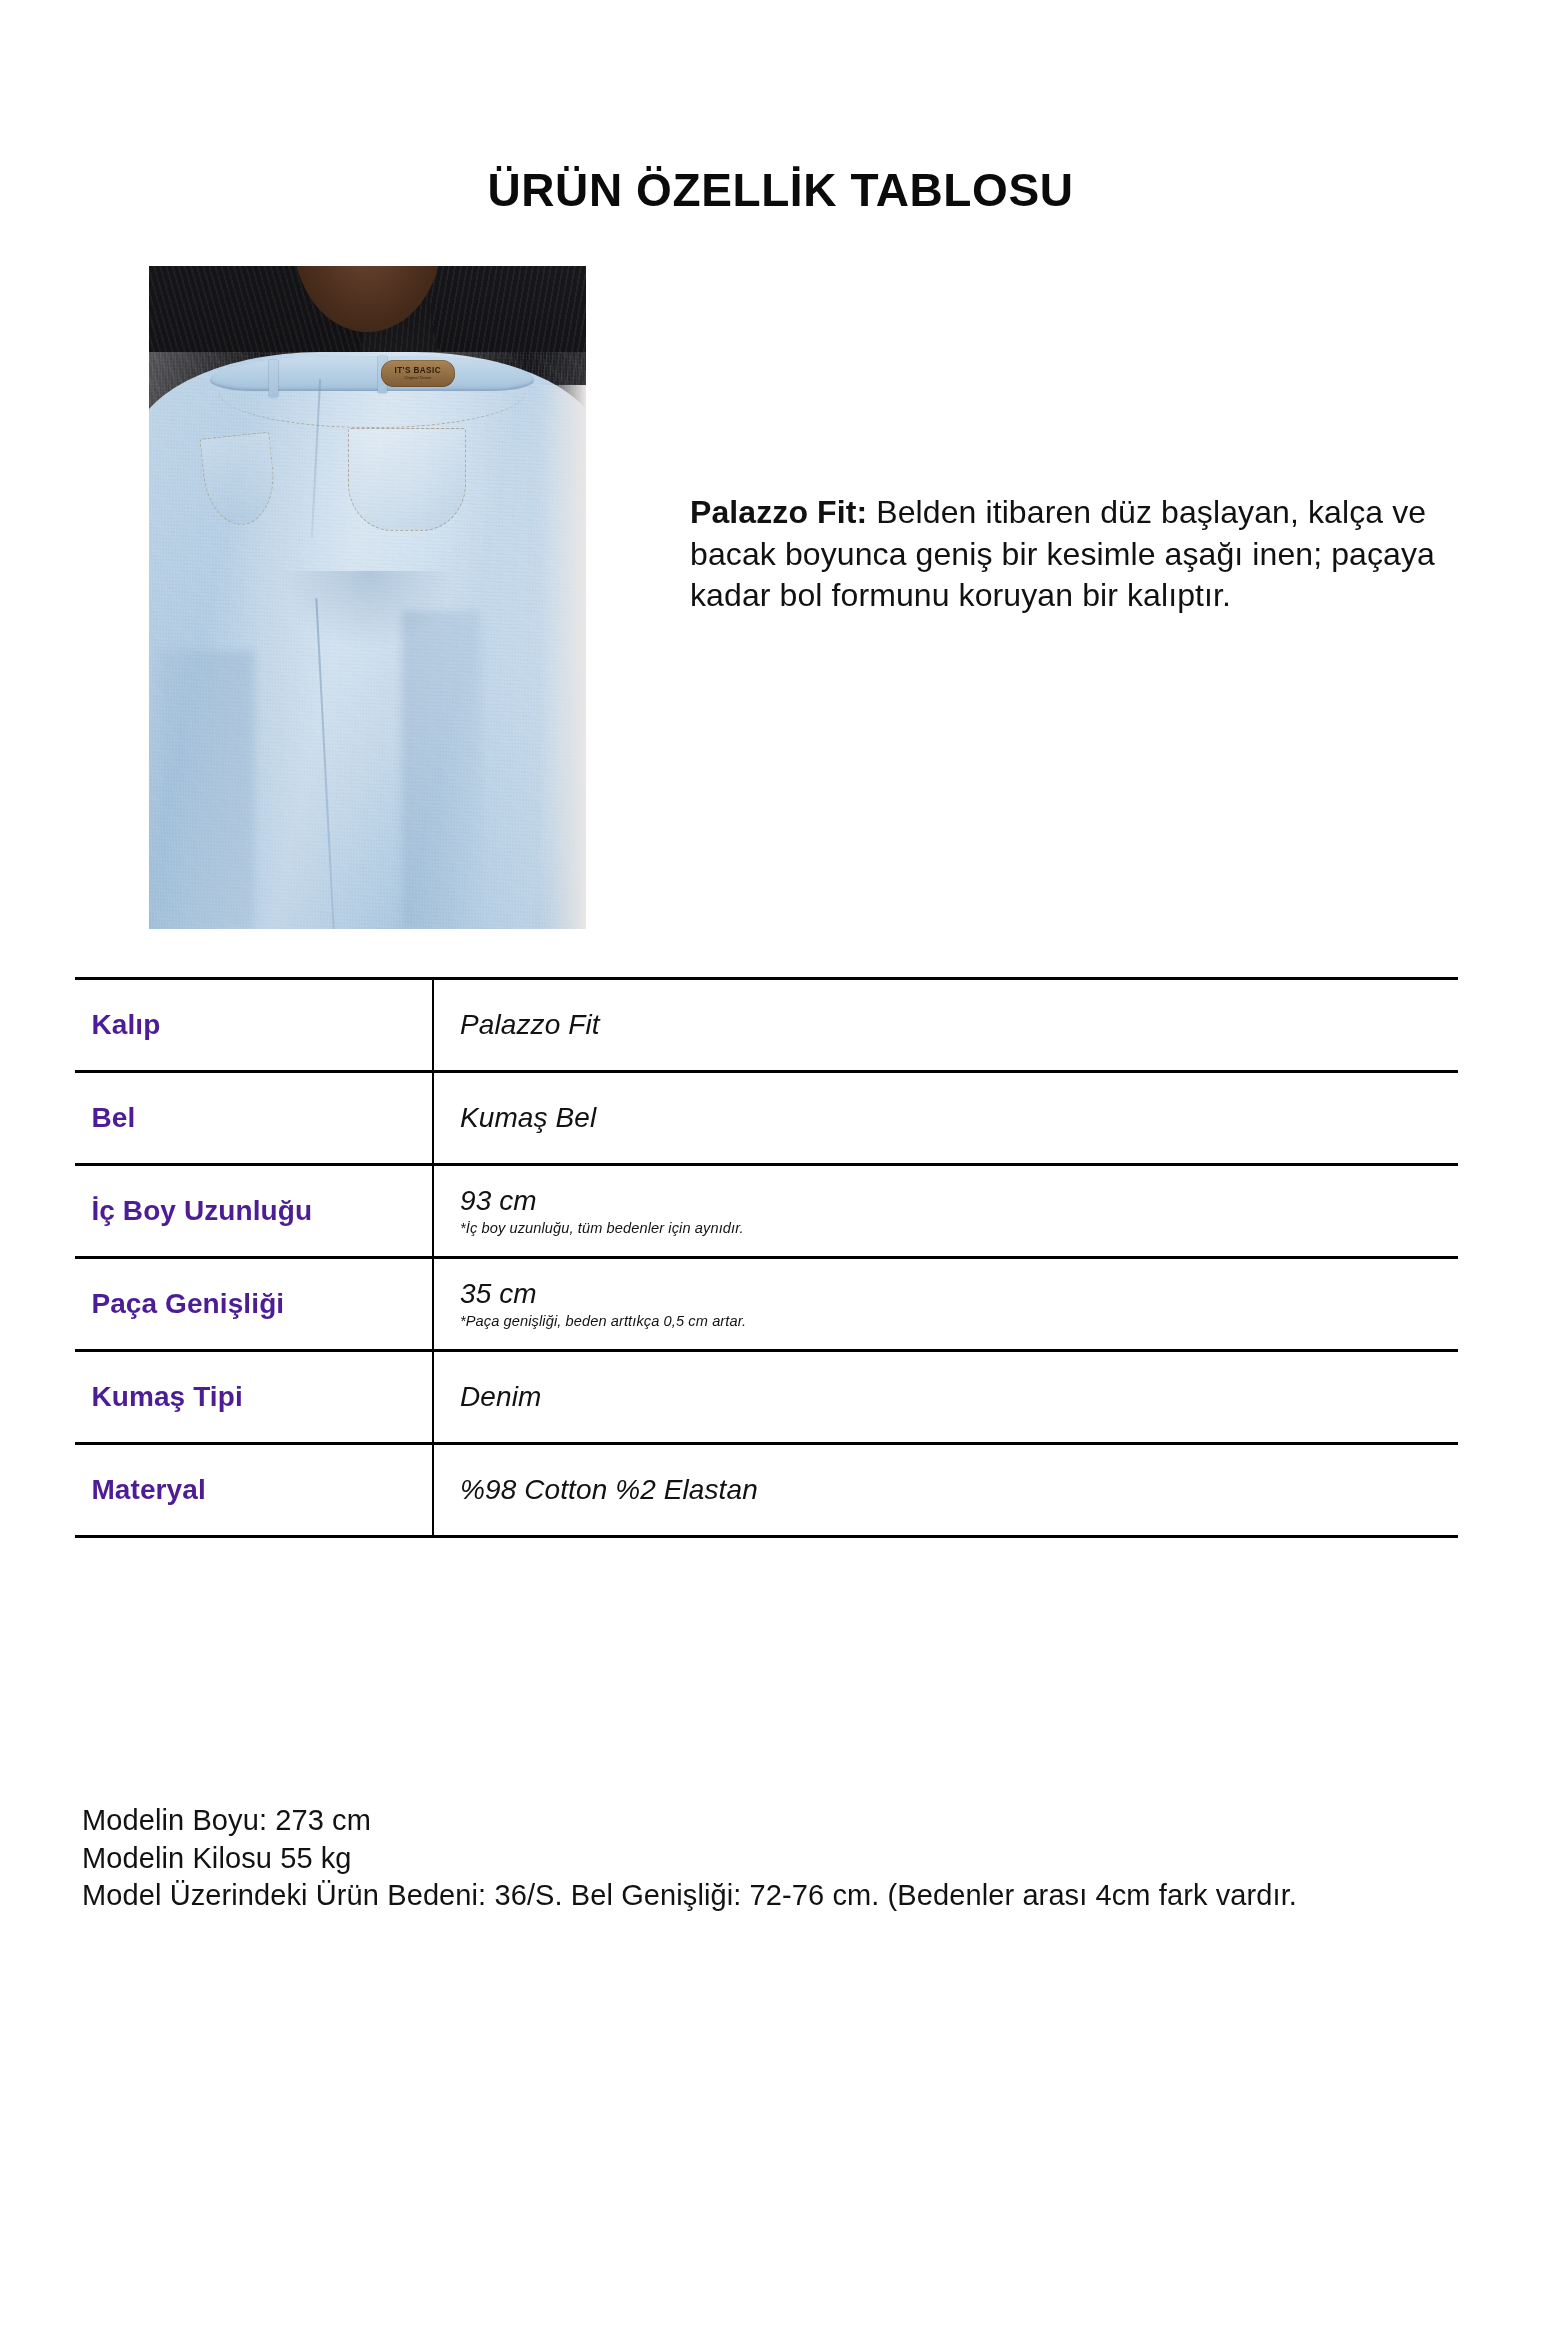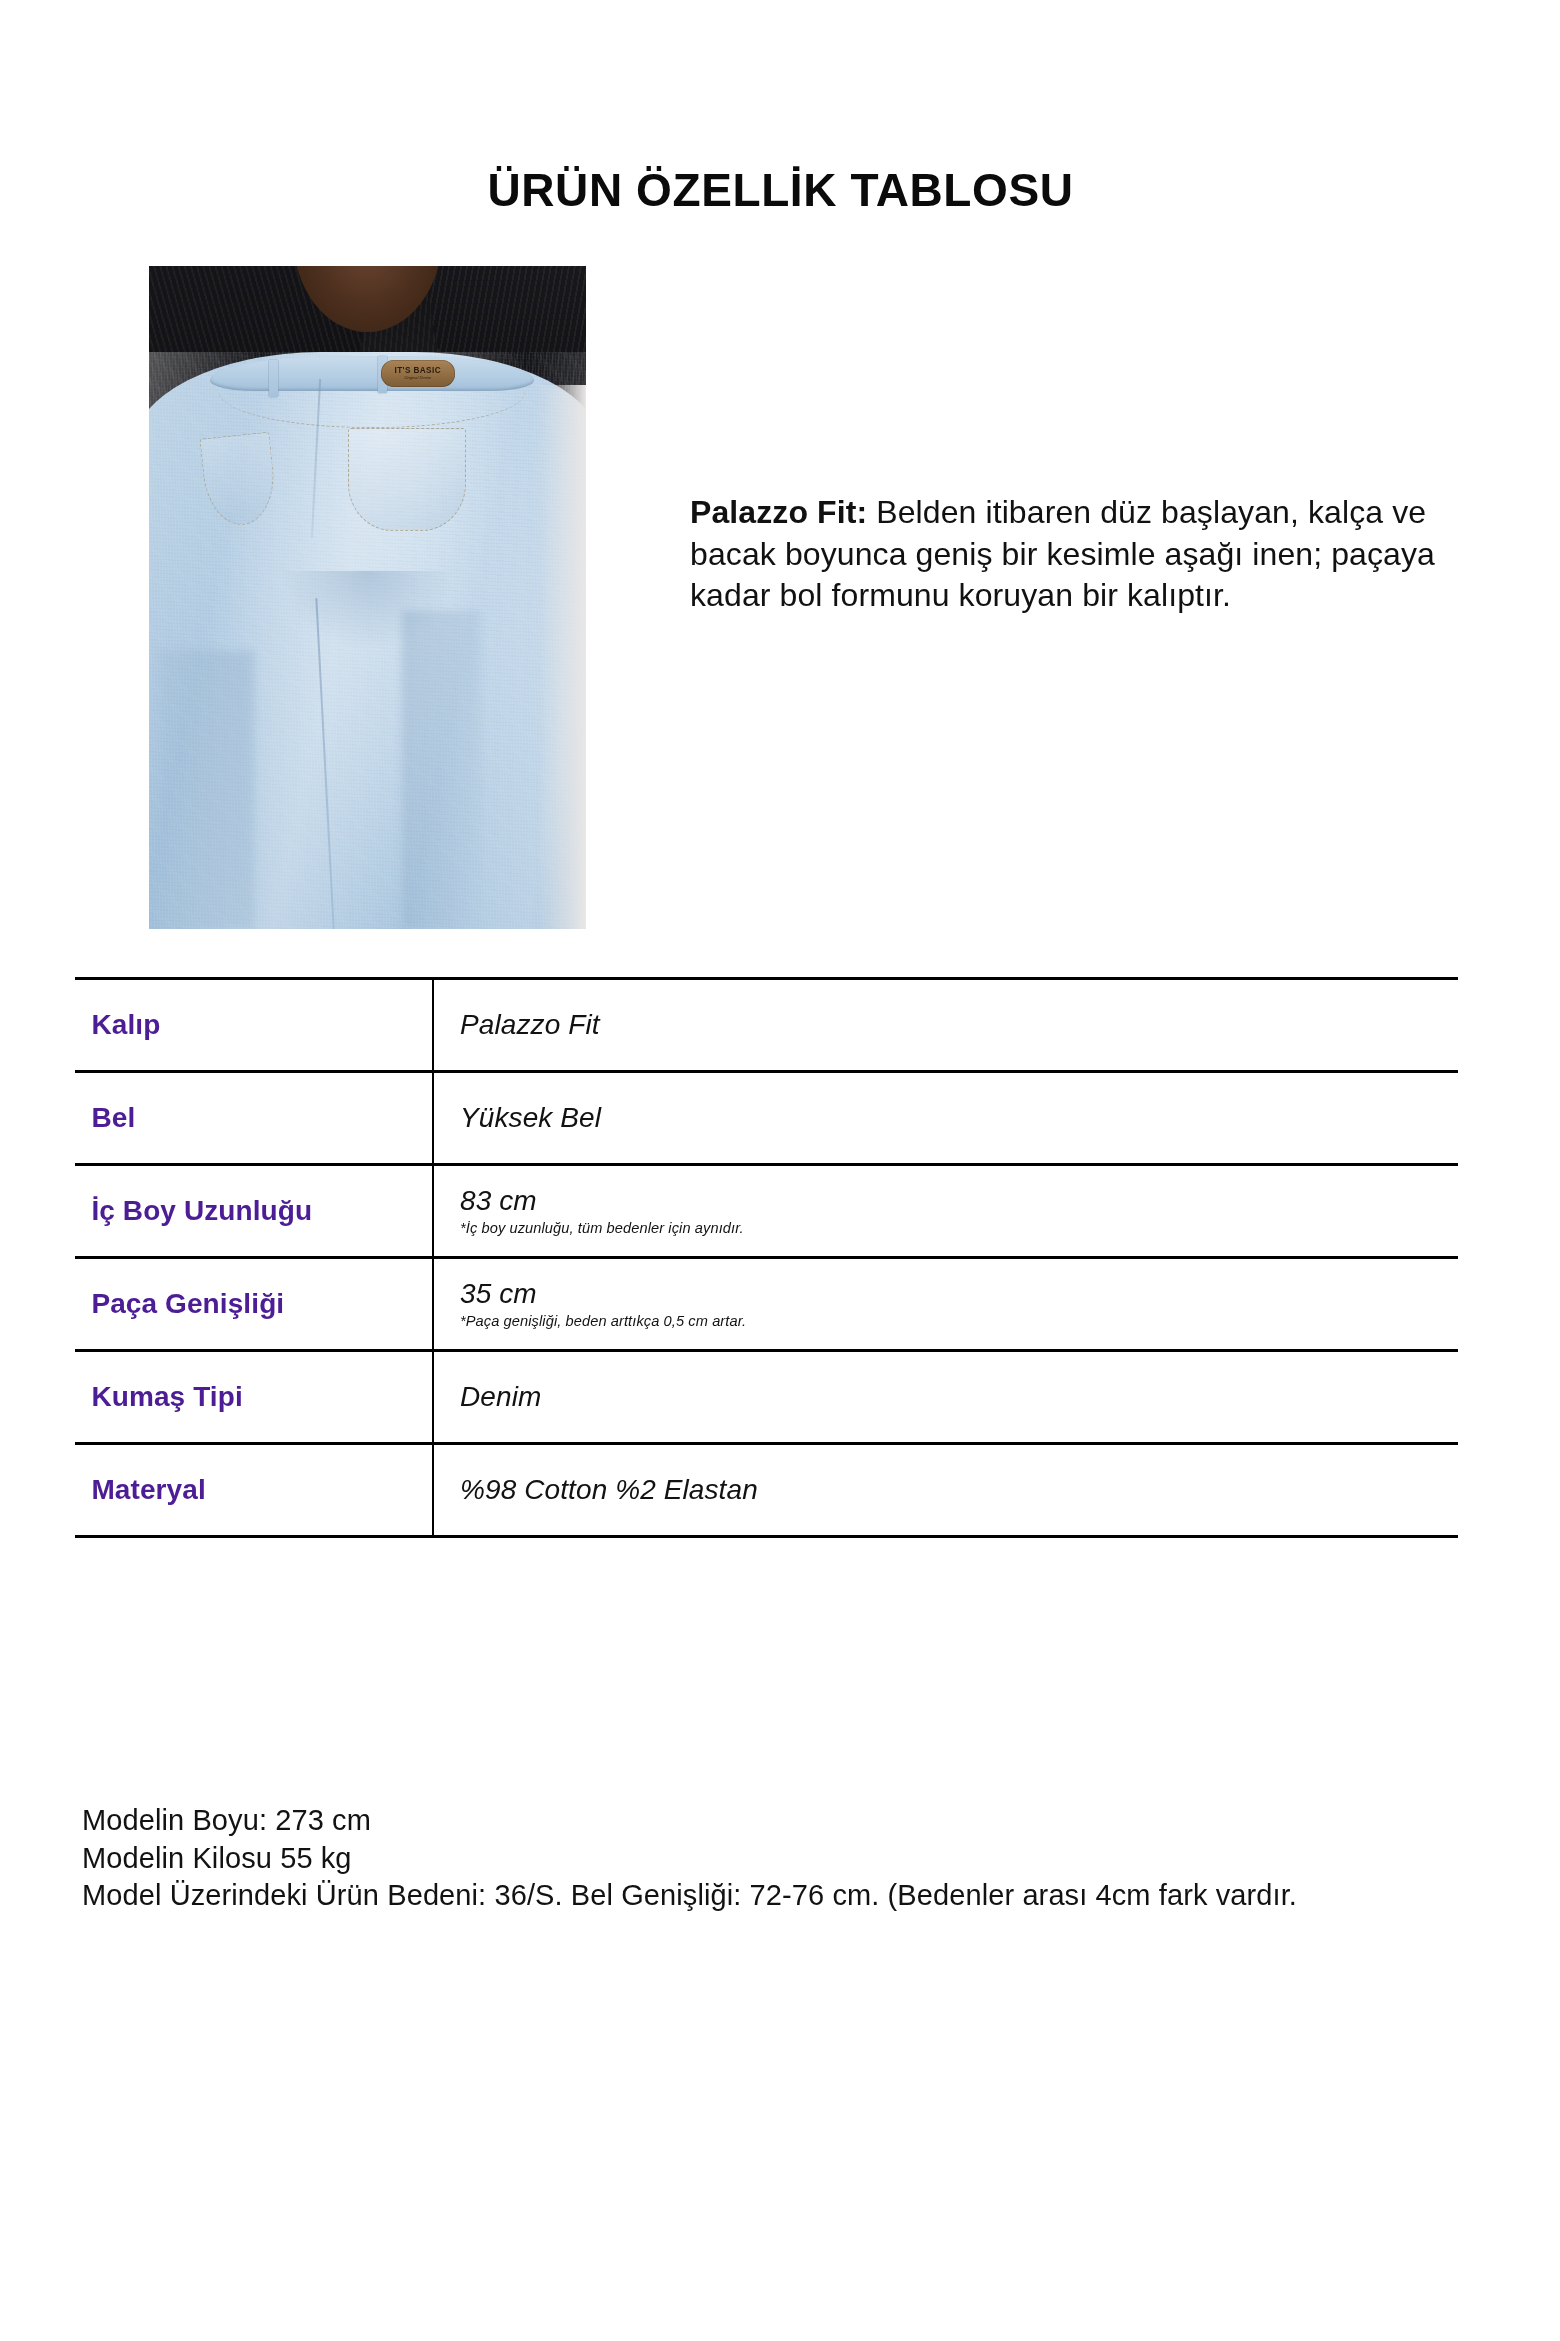--- a/index.html
+++ b/index.html
@@ -386,27 +386,27 @@
     <tbody>
       <tr>
         <td class="label">Kalıp</td>
         <td class="value">
           <span class="value-main">Palazzo Fit</span>
         </td>
       </tr>
       <tr>
         <td class="label">Bel</td>
         <td class="value">
-          <span class="value-main">Yüksek Bel</span>
+          <span class="value-main">Kumaş Bel</span>
         </td>
       </tr>
       <tr>
         <td class="label">İç Boy Uzunluğu</td>
         <td class="value">
-          <span class="value-main">83 cm</span>
+          <span class="value-main">93 cm</span>
           <span class="value-note">*İç boy uzunluğu, tüm bedenler için aynıdır.</span>
         </td>
       </tr>
       <tr>
         <td class="label">Paça Genişliği</td>
         <td class="value">
           <span class="value-main">35 cm</span>
           <span class="value-note">*Paça genişliği, beden arttıkça 0,5 cm artar.</span>
         </td>
       </tr>

